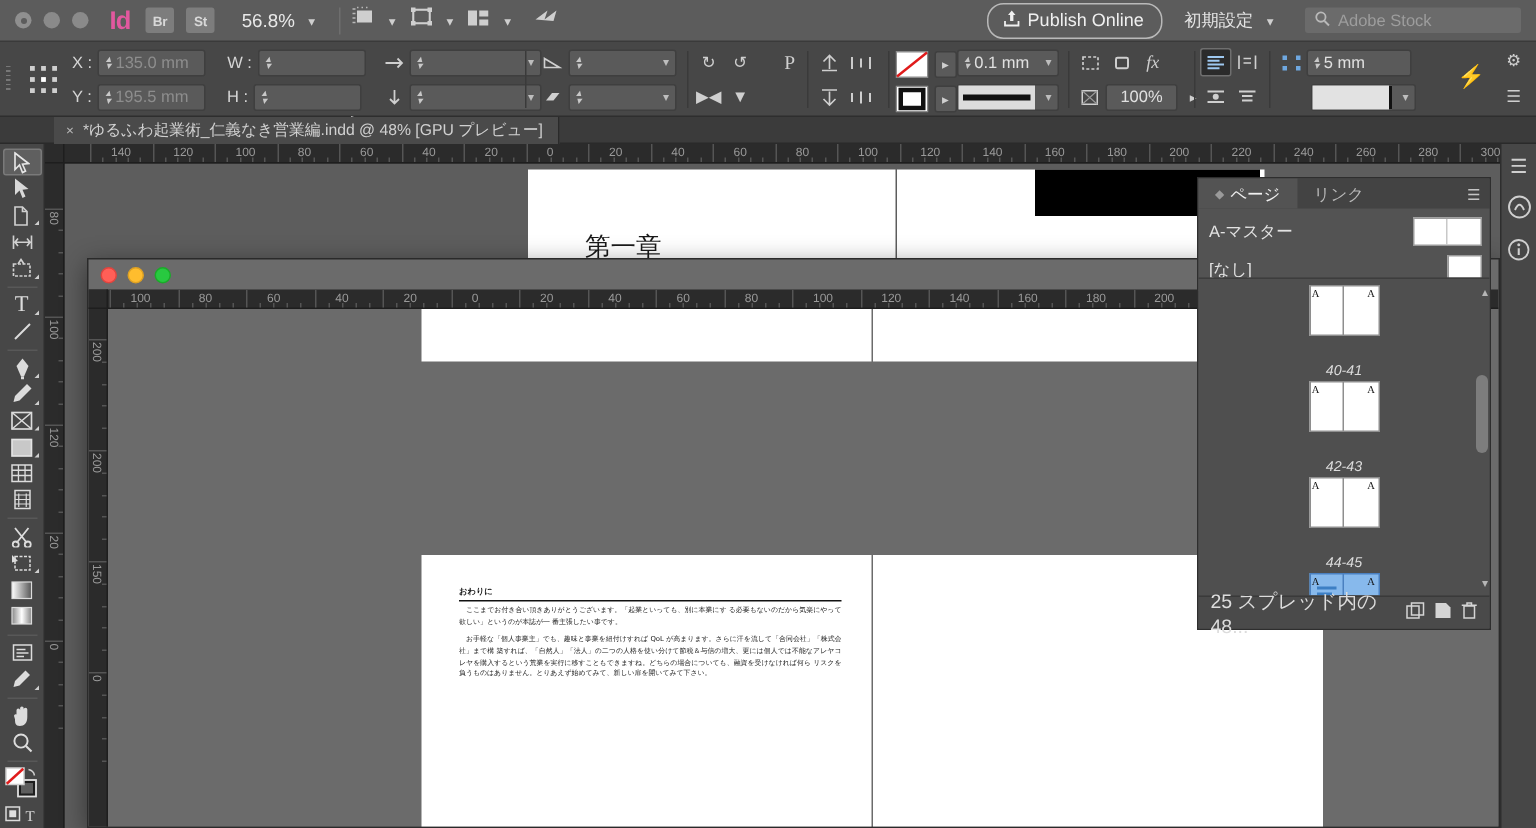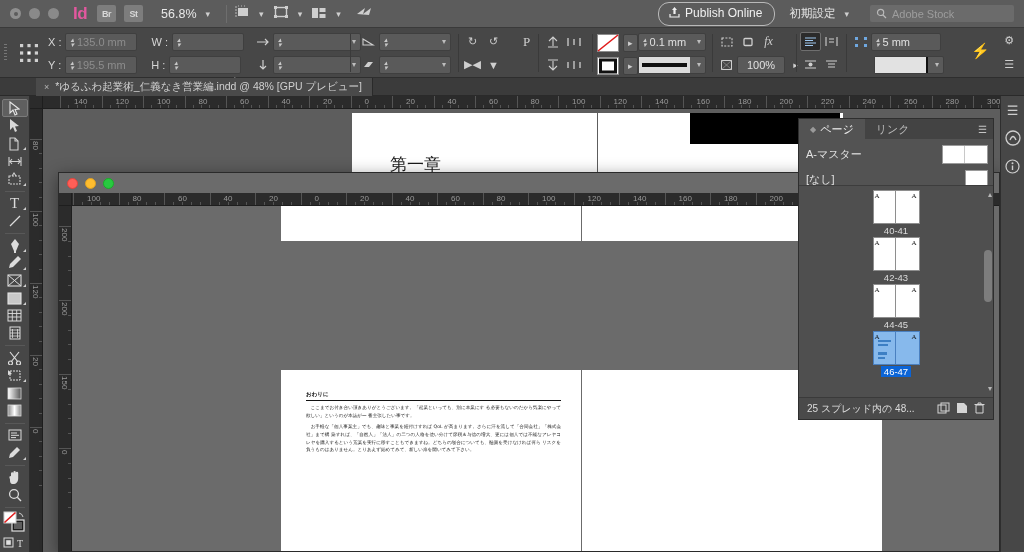--- a/index.html
+++ b/index.html
@@ -190,28 +190,28 @@
   .spreads { padding-top:4px; display:flex; flex-direction:column; align-items:center; gap:1px; }
   .spread-item { display:flex; flex-direction:column; align-items:center; }
   .sp-thumb { width:47px; height:34px; display:flex; position:relative; }
   .sp-thumb .pg {
     width:50%; height:100%; background:#fff; border:1px solid #8e8e8e;
     position:relative; font-size:7px; color:#111; padding:1px 0 0 1px;
     font-family:"Liberation Serif", serif;
   }
   .sp-thumb .pg.right { border-left:none; text-align:right; padding-right:2px; }
   .sp-thumb.selected .pg { background:#87b9ec; border-color:#4a80c0; }
-  .sp-label { font-size:9.5px; color:#dcdcdc; margin-top:1px; padding:0 3px; }
+  .sp-label { font-size:9.5px; color:#dcdcdc; margin-top:18px; padding:0 3px;font-style:italic; }
   .sp-label.selected { background:#0b64d6; color:#fff; }
   .mini-line{position:absolute;background:#3d7fc4;}
   .panel-footer {
     position:absolute; left:0; bottom:0; width:100%; height:22px;
     background:#4a4a4a; border-top:1px solid #3a3a3a;
     display:flex; align-items:center; gap:6px; padding:0 8px;
-    color:#dcdcdc; font-size:10px;
+    color:#dcdcdc; font-size:13px;
   }
   .panel-scroll { position:absolute; right:1px; top:4px; width:8px; bottom:4px; }
   .ps-thumb{position:absolute;right:0;top:60px;width:8px;height:52px;background:#7d7d7d;border-radius:4px;}
   .ps-arrow{position:absolute;right:0;color:#b6b6b6;font-size:8px;}
 
   
   .rdock {
     position:absolute; right:0; top:96px; width:24px; height:456px;
     background:#474747; border-left:1px solid #2e2e2e;
     display:flex; flex-direction:column; align-items:center; padding-top:4px; gap:8px;

